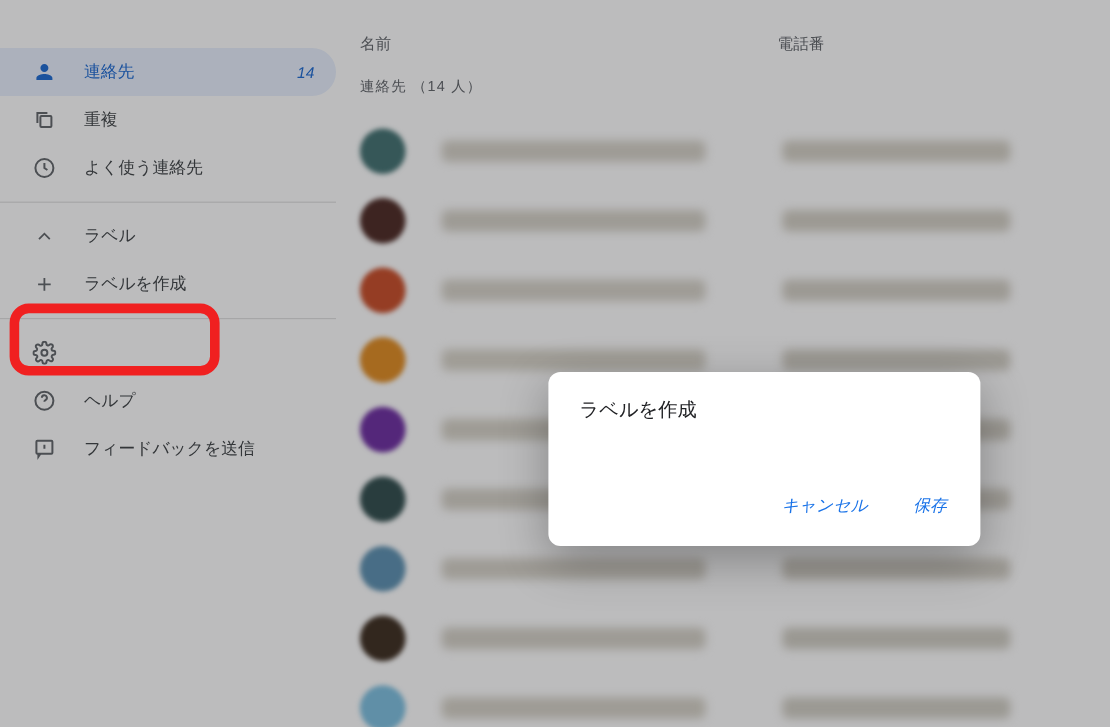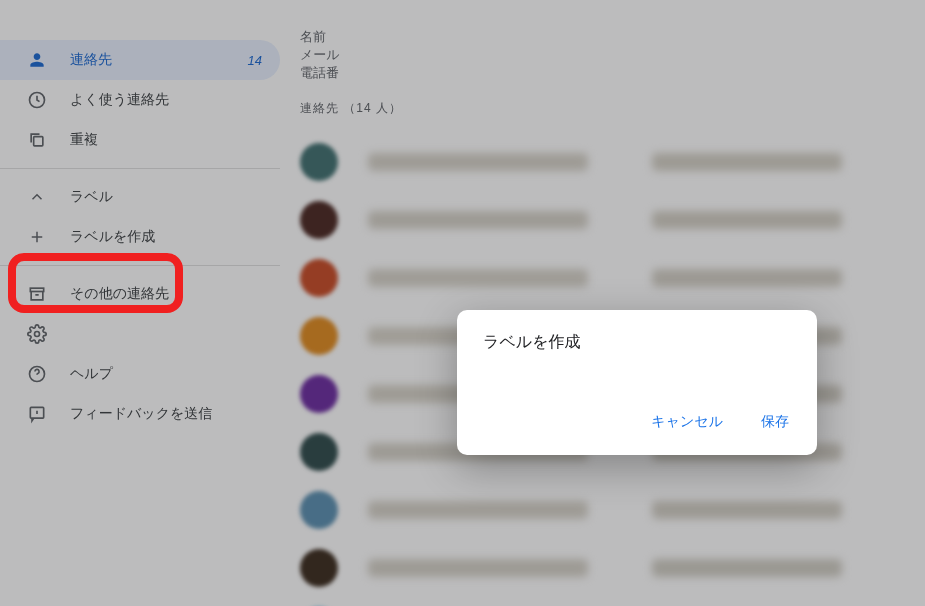--- a/index.html
+++ b/index.html
@@ -18,37 +18,37 @@
 .nav-item.active .icon { color: #1967d2; }
 .nav-item .label { flex: 1; }
 .nav-item .count { font-size: 13px; color: #5f6368; font-style: italic; }
 
 hr.sep { border: none; border-top: 1px solid #e0e0e0; margin: 8px 0; }
 
 .highlight-box { position: absolute; border: 8px solid #f02020; border-radius: 16px; left: 8px; top: 253px; width: 175px; height: 60px; }
 
 
 .main { position: absolute; left: 300px; top: 0; right: 0; height: 606px; }
-.col-headers { display: flex; font-size: 13px; color: #5f6368; padding-top: 28px; padding-bottom: 18px; flex-direction: column; }
+.col-headers { display: flex; font-size: 13px; color: #5f6368; padding-top: 28px; padding-bottom: 18px; }
 .col-name { width: 348px; }
 .col-mail { width: 240px; }
 .list-heading { font-size: 12px; color: #5f6368; letter-spacing: 1px; margin-bottom: 16px; }
 .rows { }
 .row { display: flex; align-items: center; height: 58px; }
 .avatar { width: 38px; height: 38px; border-radius: 50%; margin-right: 30px; flex-shrink: 0; }
 .blur-name { width: 220px; height: 18px; border-radius: 5px; filter: blur(4px); }
 .blur-mail { width: 190px; height: 18px; border-radius: 5px; filter: blur(4px); margin-left: 64px; }
 
 
 .scrim { position: absolute; inset: 0; background: rgba(32,33,36,0.30); }
 .dialog { position: absolute; left: 457px; top: 310px; width: 360px; background: #fff; border-radius: 10px; box-shadow: 0 12px 40px rgba(0,0,0,0.3); padding: 22px 26px 18px; }
 .dialog-title { font-size: 16px; color: #202124; margin-bottom: 26px; }
 .dialog-input { width: 100%; border: none; border-bottom: 2px solid #1a73e8; font-size: 16px; padding: 4px 0 6px; outline: none; color: #202124; background: transparent; }
 .dialog-actions { display: flex; justify-content: flex-end; gap: 34px; margin-top: 54px; }
-.dialog-actions button { background: none; border: none; font-size: 14px; font-weight: 500; color: #1a73e8; padding: 6px 2px; }
+.dialog-actions button { background: none; border: none; font-size: 14px; font-weight: 500; color: #1a73e8; padding: 6px 2px; font-style: italic; }
 
 svg { display: block; }
 </style>
 </head>
 <body>
 
 <div class="sidebar">
 
   <div class="nav">
     <div class="nav-item active">
@@ -56,35 +56,35 @@
         <svg viewBox="0 0 24 24" width="20" height="20" fill="currentColor">
             <path d="M12 12c2.2 0 4-1.8 4-4s-1.8-4-4-4-4 1.8-4 4 1.8 4 4 4zm0 2c-2.7 0-8 1.3-8 4v2h16v-2c0-2.7-5.3-4-8-4z"></path>
           </svg>
       </span>
       <span class="label">連絡先</span>
       <span class="count">14</span>
     </div>
     <div class="nav-item">
       <span class="icon">
         <svg viewBox="0 0 24 24" width="20" height="20" fill="none" stroke="currentColor" stroke-width="2">
+            <rect x="8" y="8" width="11" height="11" rx="1"></rect>
+            <path d="M5 15V5h10"></path>
+          </svg>
+      </span>
+      <span class="label">重複</span>
+    </div>
+    <div class="nav-item">
+      <span class="icon">
+        <svg viewBox="0 0 24 24" width="20" height="20" fill="none" stroke="currentColor" stroke-width="2">
             <circle cx="12" cy="12" r="9"></circle>
             <path d="M12 7v5l3 2"></path>
           </svg>
       </span>
       <span class="label">よく使う連絡先</span>
     </div>
-    <div class="nav-item">
-      <span class="icon">
-        <svg viewBox="0 0 24 24" width="20" height="20" fill="none" stroke="currentColor" stroke-width="2">
-            <rect x="8" y="8" width="11" height="11" rx="1"></rect>
-            <path d="M5 15V5h10"></path>
-          </svg>
-      </span>
-      <span class="label">重複</span>
-    </div>
 
     <hr class="sep">
 
     <div class="nav-item">
       <span class="icon">
         <svg viewBox="0 0 24 24" width="18" height="18" fill="none" stroke="currentColor" stroke-width="2">
             <path d="M6 15l6-6 6 6"></path>
           </svg>
       </span>
       <span class="label">ラベル</span>
@@ -93,29 +93,20 @@
       <span class="icon">
         <svg viewBox="0 0 24 24" width="18" height="18" fill="none" stroke="currentColor" stroke-width="2">
             <path d="M12 5v14M5 12h14"></path>
           </svg>
       </span>
       <span class="label">ラベルを作成</span>
     </div>
 
     <hr class="sep">
 
-    <div class="nav-item">
-      <span class="icon">
-        <svg viewBox="0 0 24 24" width="20" height="20" fill="none" stroke="currentColor" stroke-width="2">
-            <rect x="4" y="5" width="16" height="4"></rect>
-            <path d="M5 9v10h14V9M10 13h4"></path>
-          </svg>
-      </span>
-      <span class="label">その他の連絡先</span>
-    </div>
     <div class="nav-item">
       <span class="icon">
         <svg viewBox="0 0 24 24" width="20" height="20" fill="none" stroke="currentColor" stroke-width="2">
             <circle cx="12" cy="12" r="3"></circle>
             <path d="M19.4 15a1.7 1.7 0 0 0 .3 1.8l.1.1a2 2 0 1 1-2.8 2.8l-.1-.1a1.7 1.7 0 0 0-1.8-.3 1.7 1.7 0 0 0-1 1.5V21a2 2 0 0 1-4 0v-.1a1.7 1.7 0 0 0-1-1.5 1.7 1.7 0 0 0-1.8.3l-.1.1a2 2 0 1 1-2.8-2.8l.1-.1a1.7 1.7 0 0 0 .3-1.8 1.7 1.7 0 0 0-1.5-1H3a2 2 0 0 1 0-4h.1a1.7 1.7 0 0 0 1.5-1 1.7 1.7 0 0 0-.3-1.8l-.1-.1a2 2 0 1 1 2.8-2.8l.1.1a1.7 1.7 0 0 0 1.8.3h.1a1.7 1.7 0 0 0 1-1.5V3a2 2 0 0 1 4 0v.1a1.7 1.7 0 0 0 1 1.5 1.7 1.7 0 0 0 1.8-.3l.1-.1a2 2 0 1 1 2.8 2.8l-.1.1a1.7 1.7 0 0 0-.3 1.8v.1a1.7 1.7 0 0 0 1.5 1H21a2 2 0 0 1 0 4h-.1a1.7 1.7 0 0 0-1.5 1z"></path>
           </svg>
       </span>
     </div>
     <div class="nav-item">
       <span class="icon">
@@ -134,21 +125,20 @@
           </svg>
       </span>
       <span class="label">フィードバックを送信</span>
     </div>
   </div>
 </div>
 
 <div class="main">
   <div class="col-headers">
     <div class="col-name">名前</div>
-    <div class="col-mail">メール</div>
     <div class="col-phone">電話番</div>
   </div>
   <div class="list-heading">
     <span>連絡先</span>
     <span>（14 人）</span>
   </div>
   <div class="rows" id="rows">
       <div class="row">
         <div class="avatar" style="background:#3f6f6f;filter:blur(2px)"></div>
         <div class="blur-name" style="background:#d5d1c7"></div>

